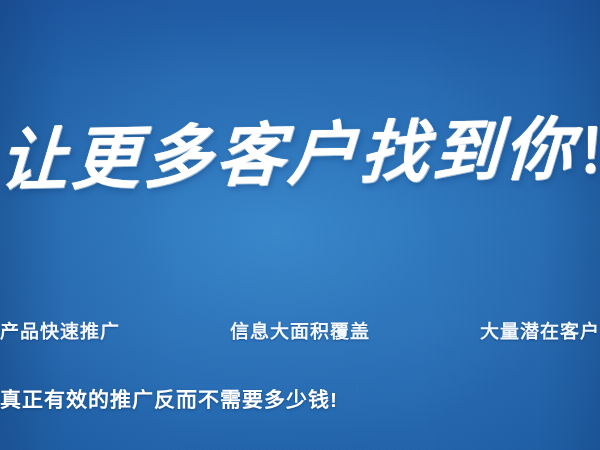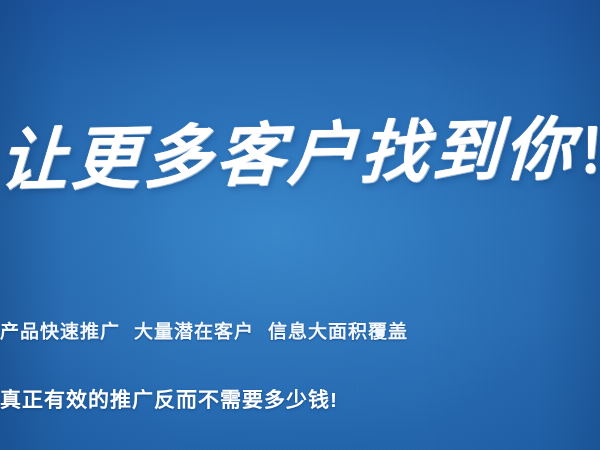--- a/index.html
+++ b/index.html
@@ -95,21 +95,21 @@
     letter-spacing: 0;
   }
 
   
   .subtitle {
     position: absolute;
     top: 318px;
     left: 0;
     width: 600px;
     display: flex;
-    justify-content: flex-start;
+    justify-content: space-between;
     align-items: baseline;
     gap: 14px;
     white-space: nowrap;
   }
   .subtitle-item {
     color: #f2f8ff;
     font-size: 19px;
     line-height: 28px;
     font-weight: 700;
     letter-spacing: 1px;
@@ -141,20 +141,20 @@
   <div class="bg-glow"></div>
   <div class="bg-vignette"></div>
   <div class="bg-texture"></div>
 
   <div class="content">
 
     <div class="headline"><span>让更多客户找到你</span><span class="bang">！</span></div>
 
     <div class="subtitle">
       <span class="subtitle-item">产品快速推广</span>
+      <span class="subtitle-item">信息大面积覆盖</span>
       <span class="subtitle-item">大量潜在客户</span>
-      <span class="subtitle-item">信息大面积覆盖</span>
     </div>
 
     <div class="tagline">真正有效的推广反而不需要多少钱!</div>
 
   </div>
 </div>
 
 </body></html>

